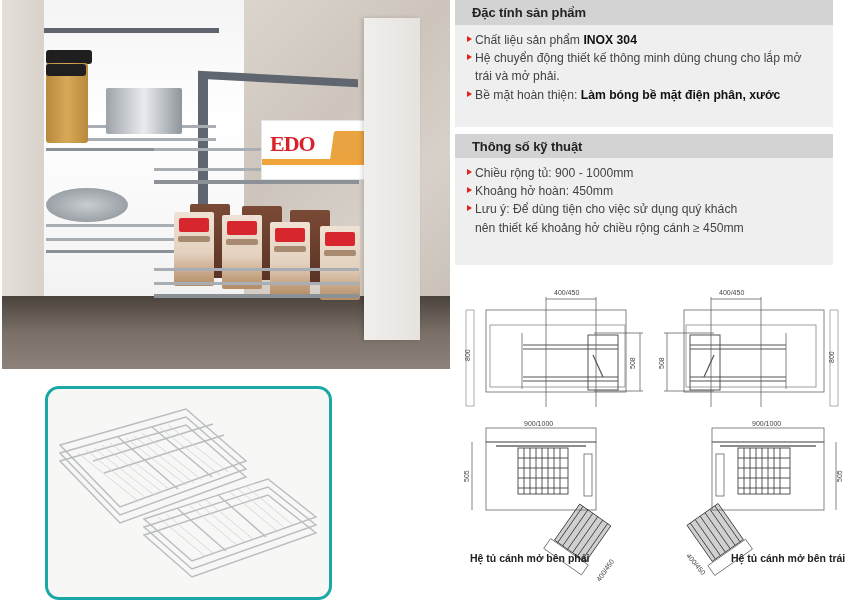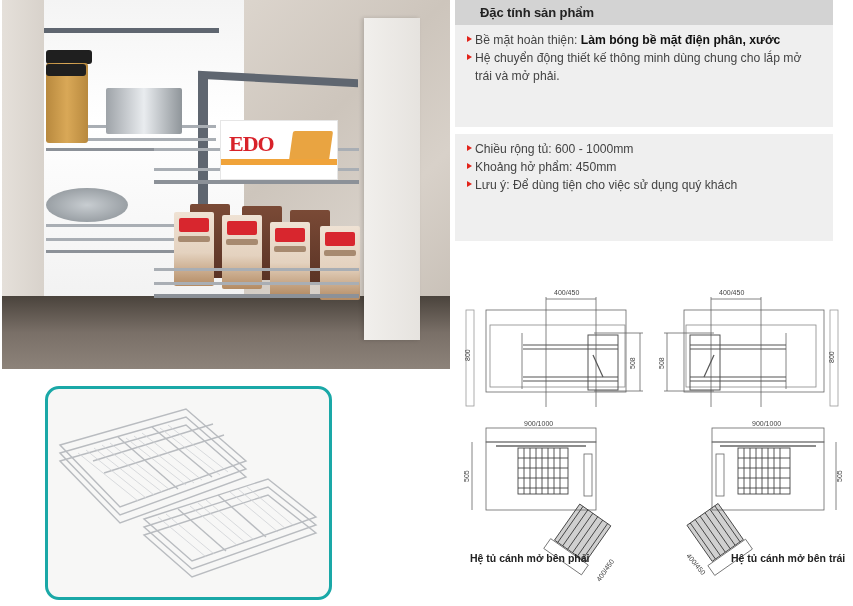--- a/index.html
+++ b/index.html
@@ -25,21 +25,21 @@
   .photo .frame-bar { position:absolute; background:#5f6670; }
   .photo .rail { position:absolute; height:3px; background:#a9aeb4; }
   .photo .rail.dark { background:#8c9198; }
   .photo .jar { position:absolute; border-radius:3px;
     background: linear-gradient(90deg,#b8893e,#d9a857,#b8893e); }
   .photo .jar-lid { position:absolute; background:#1f1f1f; border-radius:3px; }
   .photo .pot { position:absolute; border-radius:2px;
     background: linear-gradient(90deg,#9ea3a8,#e9ecef,#8f959a); }
   .photo .pan { position:absolute; border-radius:50%;
     background: radial-gradient(ellipse at center,#c8cdd1 0%,#9aa0a5 70%,#7d8388 100%); }
-  .photo .box-edo { position:absolute; background:#ffffff; border:1px solid #e6e6e6; }
+  .photo .box-edo { position:absolute; background:#ffffff; border:1px solid #e6e6e6;margin-left:41px; }
   .photo .box-edo .edo-title { position:absolute; left:8px; top:10px; font-family:"Liberation Serif",serif;
     font-size:22px; font-weight:bold; color:#d8222a; letter-spacing:-1px; }
   .photo .box-edo .edo-stripe { position:absolute; left:0; bottom:14px; width:100%; height:6px; background:#f0a33a; }
   .photo .box-edo .edo-cracker { position:absolute; right:6px; top:10px; width:40px; height:30px;
     background:#e9a441; transform:skewX(-8deg); border-radius:2px; }
   .photo .bag { position:absolute; width:40px; height:74px; border-radius:2px;
     background: linear-gradient(180deg,#efe2d4 0%,#e4d2bf 55%,#b48b63 100%); }
   .photo .bag .bag-logo { position:absolute; left:5px; top:6px; width:30px; height:14px;
     background:#d8262e; border-radius:2px; }
   .photo .bag .bag-name { position:absolute; left:4px; top:24px; width:32px; height:6px;
@@ -49,21 +49,21 @@
   
   .basket-box {
     position:absolute; left:45px; top:386px; width:287px; height:214px;
     border:3px solid #1aa8a7; border-radius:14px; background:#f7f7f6;
   }
   .basket-box svg { position:absolute; left:0; top:0; }
 
   
   .panel { position:absolute; left:455px; width:378px; }
   .panel-header {
-    height:25px; background:#d3d3d3; padding:5px 0 0 25px;
+    height:25px; background:#d3d3d3; padding:5px 0 0 17px;
     font-size:13px; font-weight:bold; color:#222; letter-spacing:-0.1px;
   }
   .panel-body { background:#efefef; padding:6px 0 8px 12px; }
   .spec-item { position:relative; font-size:12.2px; line-height:18.2px; color:#444; padding-left:8px; }
   .spec-item .bullet {
     position:absolute; left:0; top:5px; width:0; height:0;
     border-top:3.5px solid transparent; border-bottom:3.5px solid transparent;
     border-left:5px solid #e2231a;
   }
   .spec-item b { color:#111; font-weight:bold; }
@@ -186,43 +186,49 @@
         <line x1="198" y1="97" x2="246" y2="137"></line>
     </g>
   </svg>
 </div>
 
 <div class="panel" id="panel-features">
   <div class="panel-header">Đặc tính sản phẩm</div>
   <div class="panel-body">
     <div class="spec-item">
       <span class="bullet"></span>
-      <span>Bề mặt hoàn thiện: </span><b>Làm bóng bề mặt điện phân, xước</b>
+      <span>Chất liệu sản phẩm </span><b>INOX 304</b>
     </div>
     <div class="spec-item">
       <span class="bullet"></span>
       <span>Hệ chuyển động thiết kế thông minh dùng chung cho lắp mở</span><br>
       <span>trái và mở phải.</span>
     </div>
+    <div class="spec-item">
+      <span class="bullet"></span>
+      <span>Bề mặt hoàn thiện: </span><b>Làm bóng bề mặt điện phân, xước</b>
+    </div>
   </div>
 </div>
 
 <div class="panel" id="panel-specs">
+  <div class="panel-header">Thông số kỹ thuật</div>
   <div class="panel-body">
     <div class="spec-item">
       <span class="bullet"></span>
-      <span>Chiều rộng tủ: 600 - 1000mm</span>
-    </div>
-    <div class="spec-item">
-      <span class="bullet"></span>
-      <span>Khoảng hở phẩm: 450mm</span>
+      <span>Chiều rộng tủ: 900 - 1000mm</span>
+    </div>
+    <div class="spec-item">
+      <span class="bullet"></span>
+      <span>Khoảng hở hoàn: 450mm</span>
     </div>
     <div class="spec-item">
       <span class="bullet"></span>
       <span>Lưu ý: Để dùng tiện cho việc sử dụng quý khách</span><br>
+      <span>nên thiết kế khoảng hở chiều rộng cánh ≥ 450mm</span>
     </div>
   </div>
 </div>
 
 <div class="drawing" style="left:458px;top:285px;">
   <svg width="195" height="125" viewBox="0 0 195 125" fill="none" stroke="#666" stroke-width="0.8">
     <rect x="28" y="25" width="140" height="82"></rect>
     <rect x="32" y="40" width="135" height="62" stroke="#888"></rect>
     <rect x="8" y="25" width="8" height="96" stroke="#999"></rect>
     <line x1="88" y1="12" x2="88" y2="122"></line>

